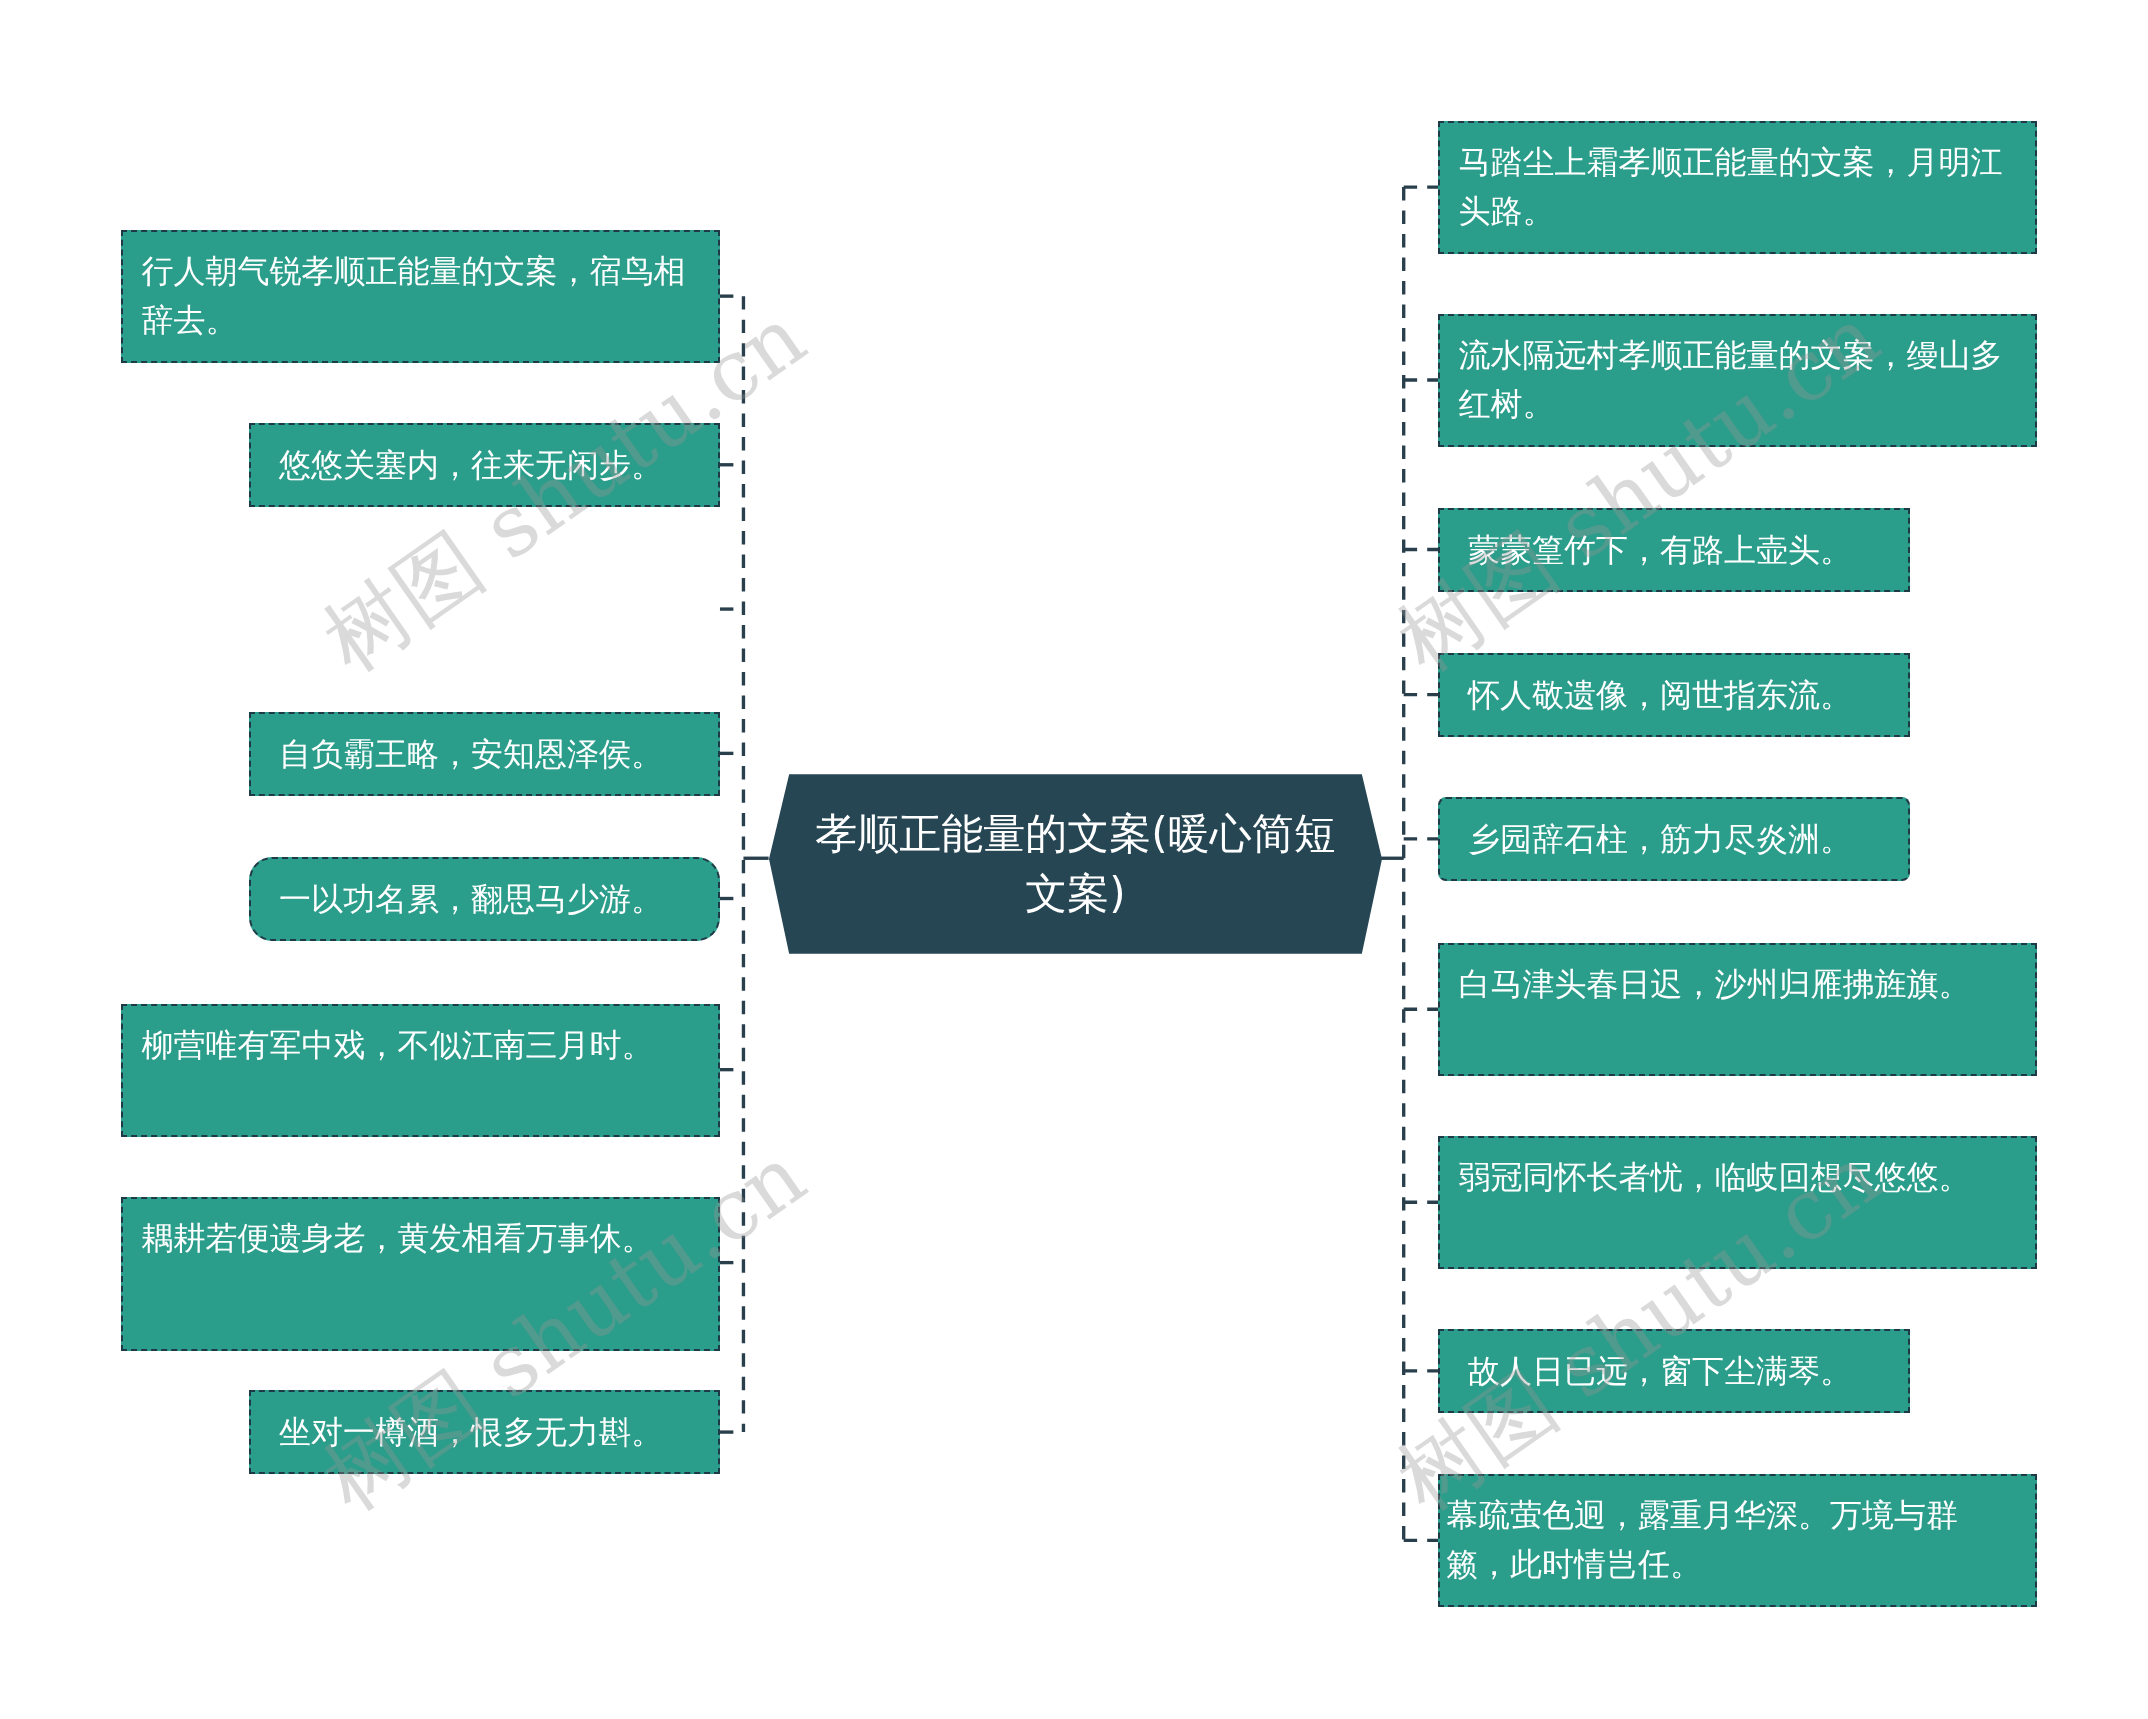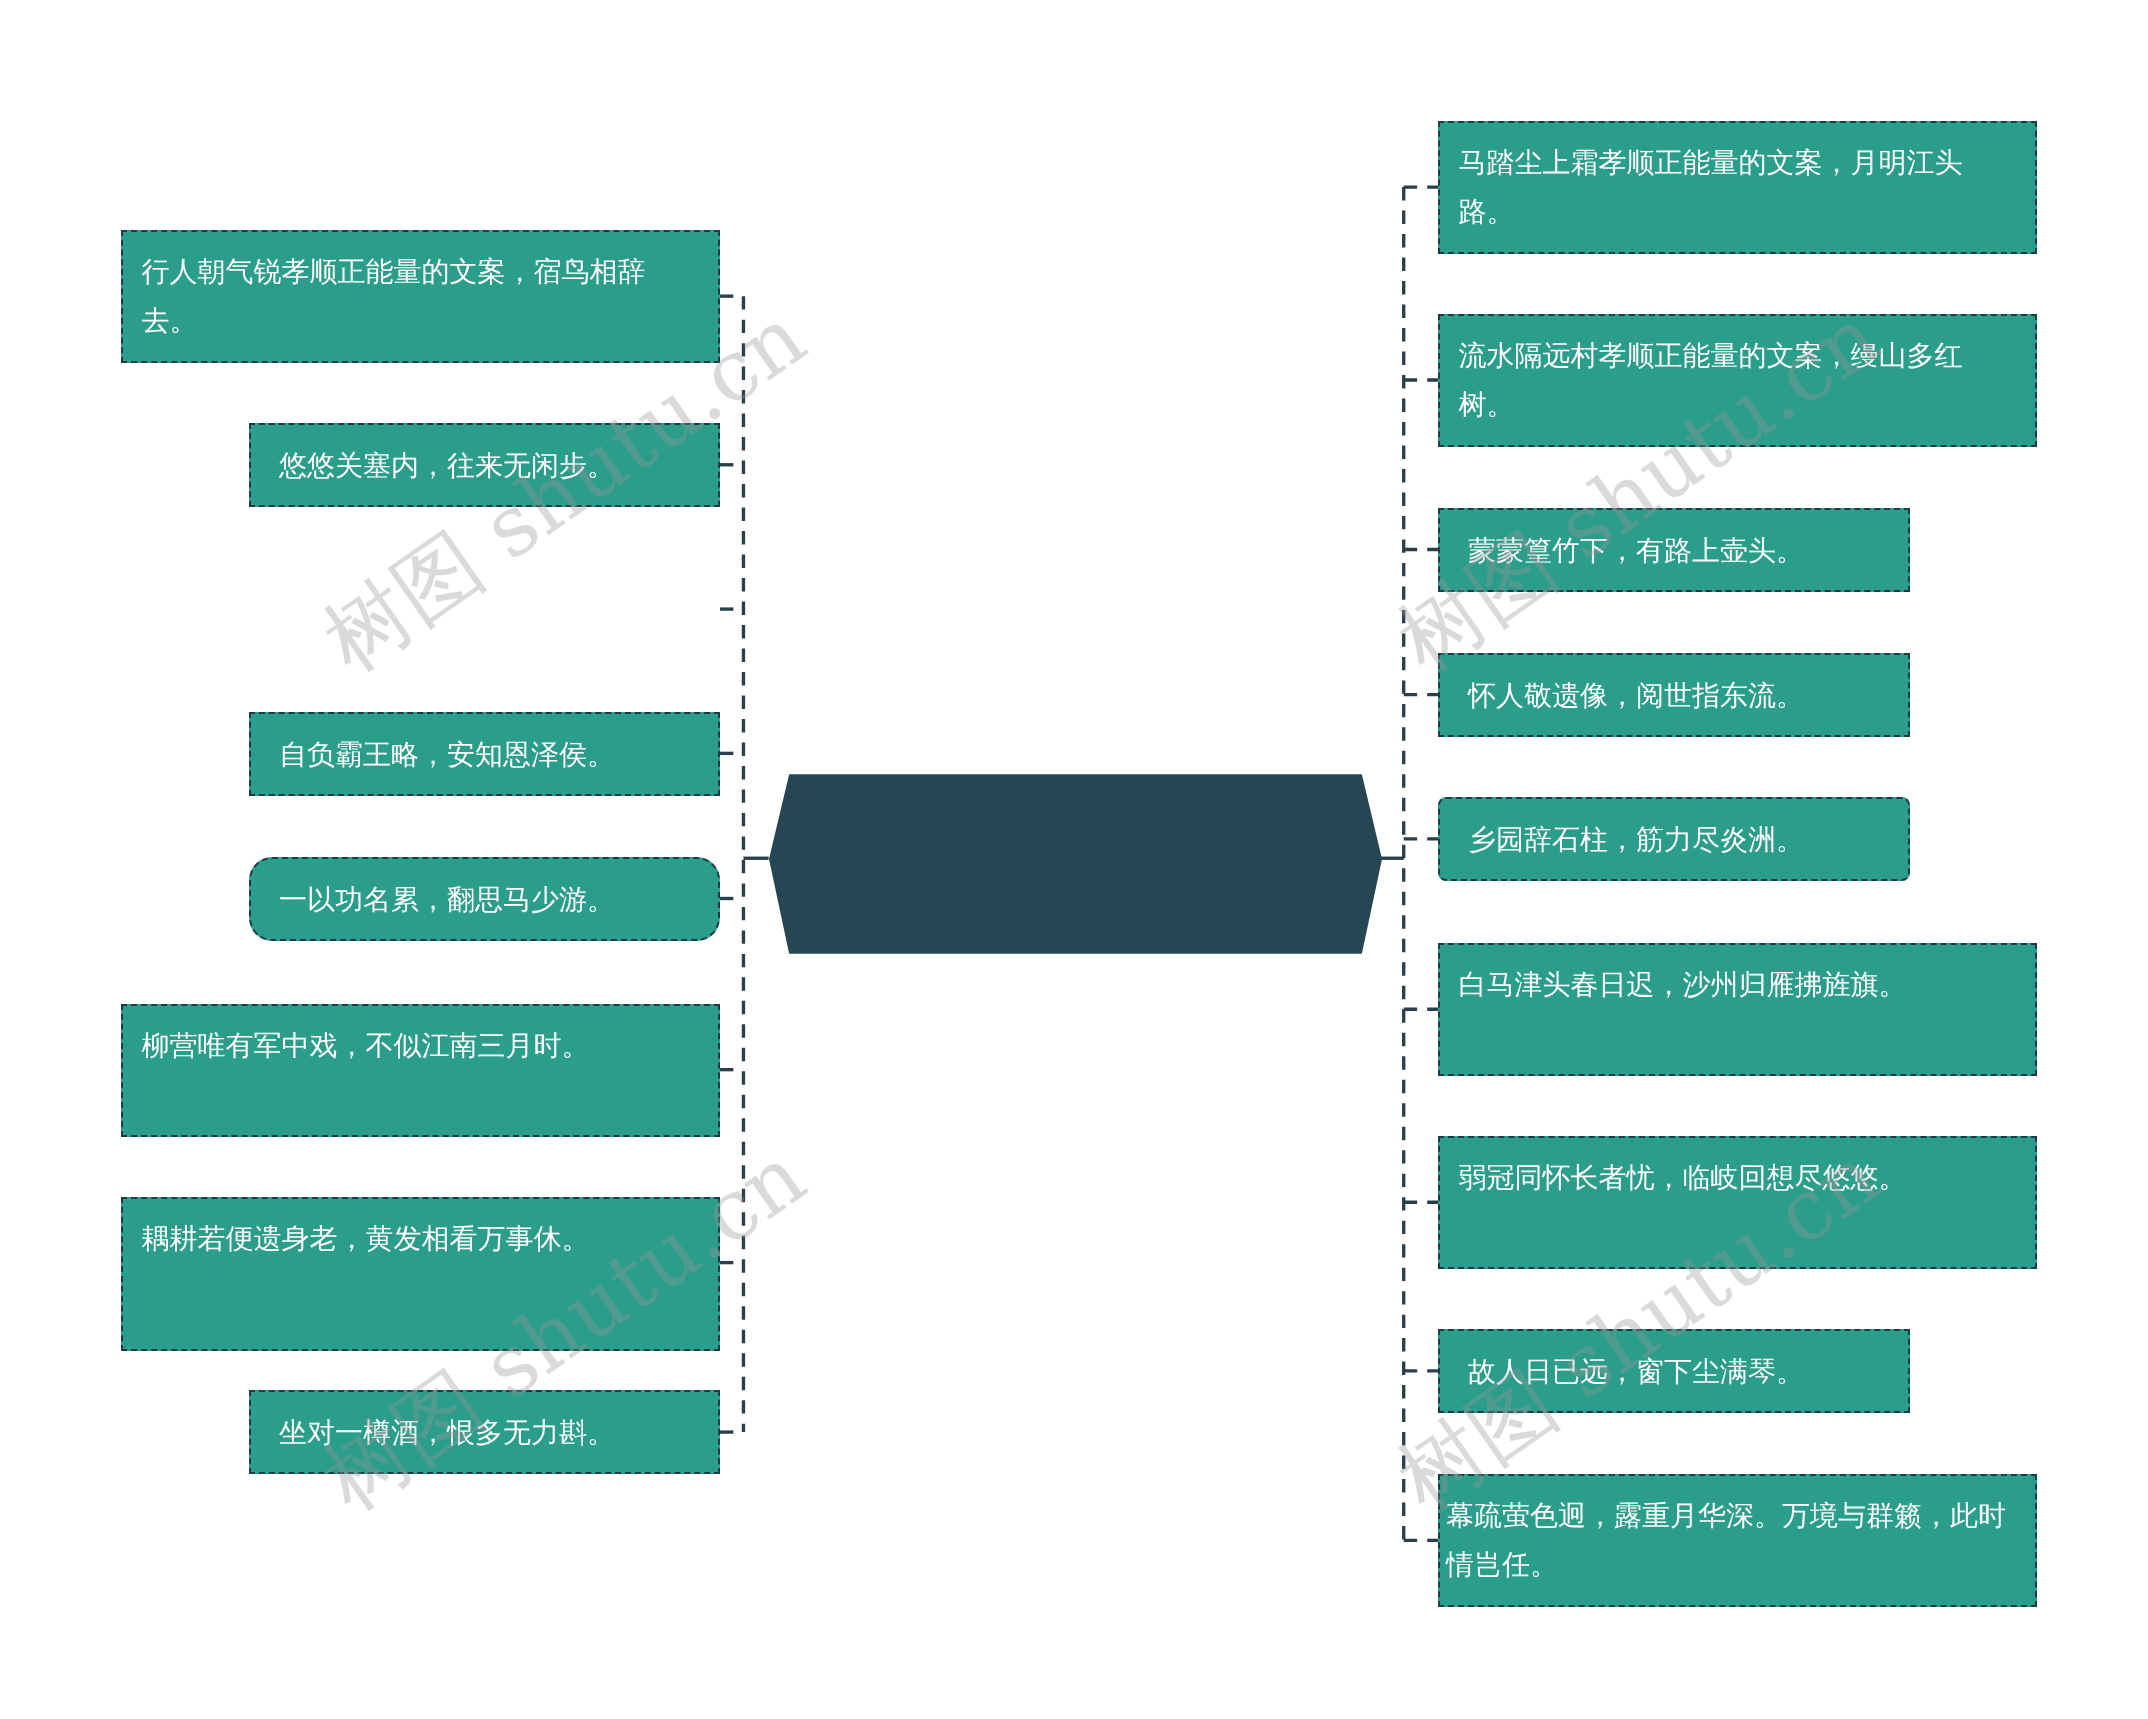--- a/index.html
+++ b/index.html
@@ -4,21 +4,21 @@
 <style>
   html, body { margin: 0; padding: 0; background: #ffffff; }
   body { width: 2148px; height: 1719px; position: relative; overflow: hidden;
          font-family: "DejaVu Sans", "Liberation Sans", sans-serif; }
   .canvas { position: absolute; left: 0; top: 0; width: 2148px; height: 1719px; }
   svg.lines { position: absolute; left: 0; top: 0; width: 2148px; height: 1719px; }
   .node {
     position: absolute; box-sizing: border-box;
     background: #2b9d8b; color: #ffffff;
     border: 2.5px dashed #1e3a46;
-    font-size: 28px; line-height: 49px;
+    font-size: 32px; line-height: 49px;
     padding: 15px 18.5px; white-space: pre-wrap; word-break: break-all;
   }
   .node.single { display: flex; align-items: center; padding-left: 28px; }
   .center {
     position: absolute; left: 769px; top: 774px; width: 613px; height: 180px;
   }
   .center svg { position: absolute; left: 0; top: 0; }
   .center .label {
     position: absolute; left: 34px; right: 34px; top: 0; bottom: 0;
     display: flex; align-items: center; justify-content: center; text-align: center;
@@ -63,20 +63,21 @@
       <line x1="1673" y1="1433" x2="1714" y2="1433" stroke-dasharray="16 12"></line>
       <line x1="1673" y1="1634" x2="1714" y2="1634" stroke-dasharray="16 12"></line>
       <line x1="1673" y1="1836" x2="1714" y2="1836" stroke-dasharray="16 12"></line>
     </g>
   </svg>
 
   <div class="center">
     <svg width="613" height="180" viewBox="0 0 730 214">
       <polygon points="24,0 706,0 730,101 706,214 24,214 0,101" fill="#264653"></polygon>
     </svg>
+    <div class="label">孝顺正能量的文案(暖心简短文案)</div>
   </div>
 
   <div class="node" style="left:121px; top:230px; width:599px; height:133px;">行人朝气锐孝顺正能量的文案，宿鸟相辞去。</div>
   <div class="node single" style="left:249px; top:423px; width:471px; height:84px;">悠悠关塞内，往来无闲步。</div>
   <div class="node single" style="left:249px; top:712px; width:471px; height:84px;">自负霸王略，安知恩泽侯。</div>
   <div class="node single" style="left:249px; top:857px; width:471px; height:84px;border-radius:23px;">一以功名累，翻思马少游。</div>
   <div class="node" style="left:121px; top:1004px; width:599px; height:133px;">柳营唯有军中戏，不似江南三月时。</div>
   <div class="node" style="left:121px; top:1197px; width:599px; height:154px;">耦耕若便遗身老，黄发相看万事休。</div>
   <div class="node single" style="left:249px; top:1390px; width:471px; height:84px;">坐对一樽酒，恨多无力斟。</div>
 

